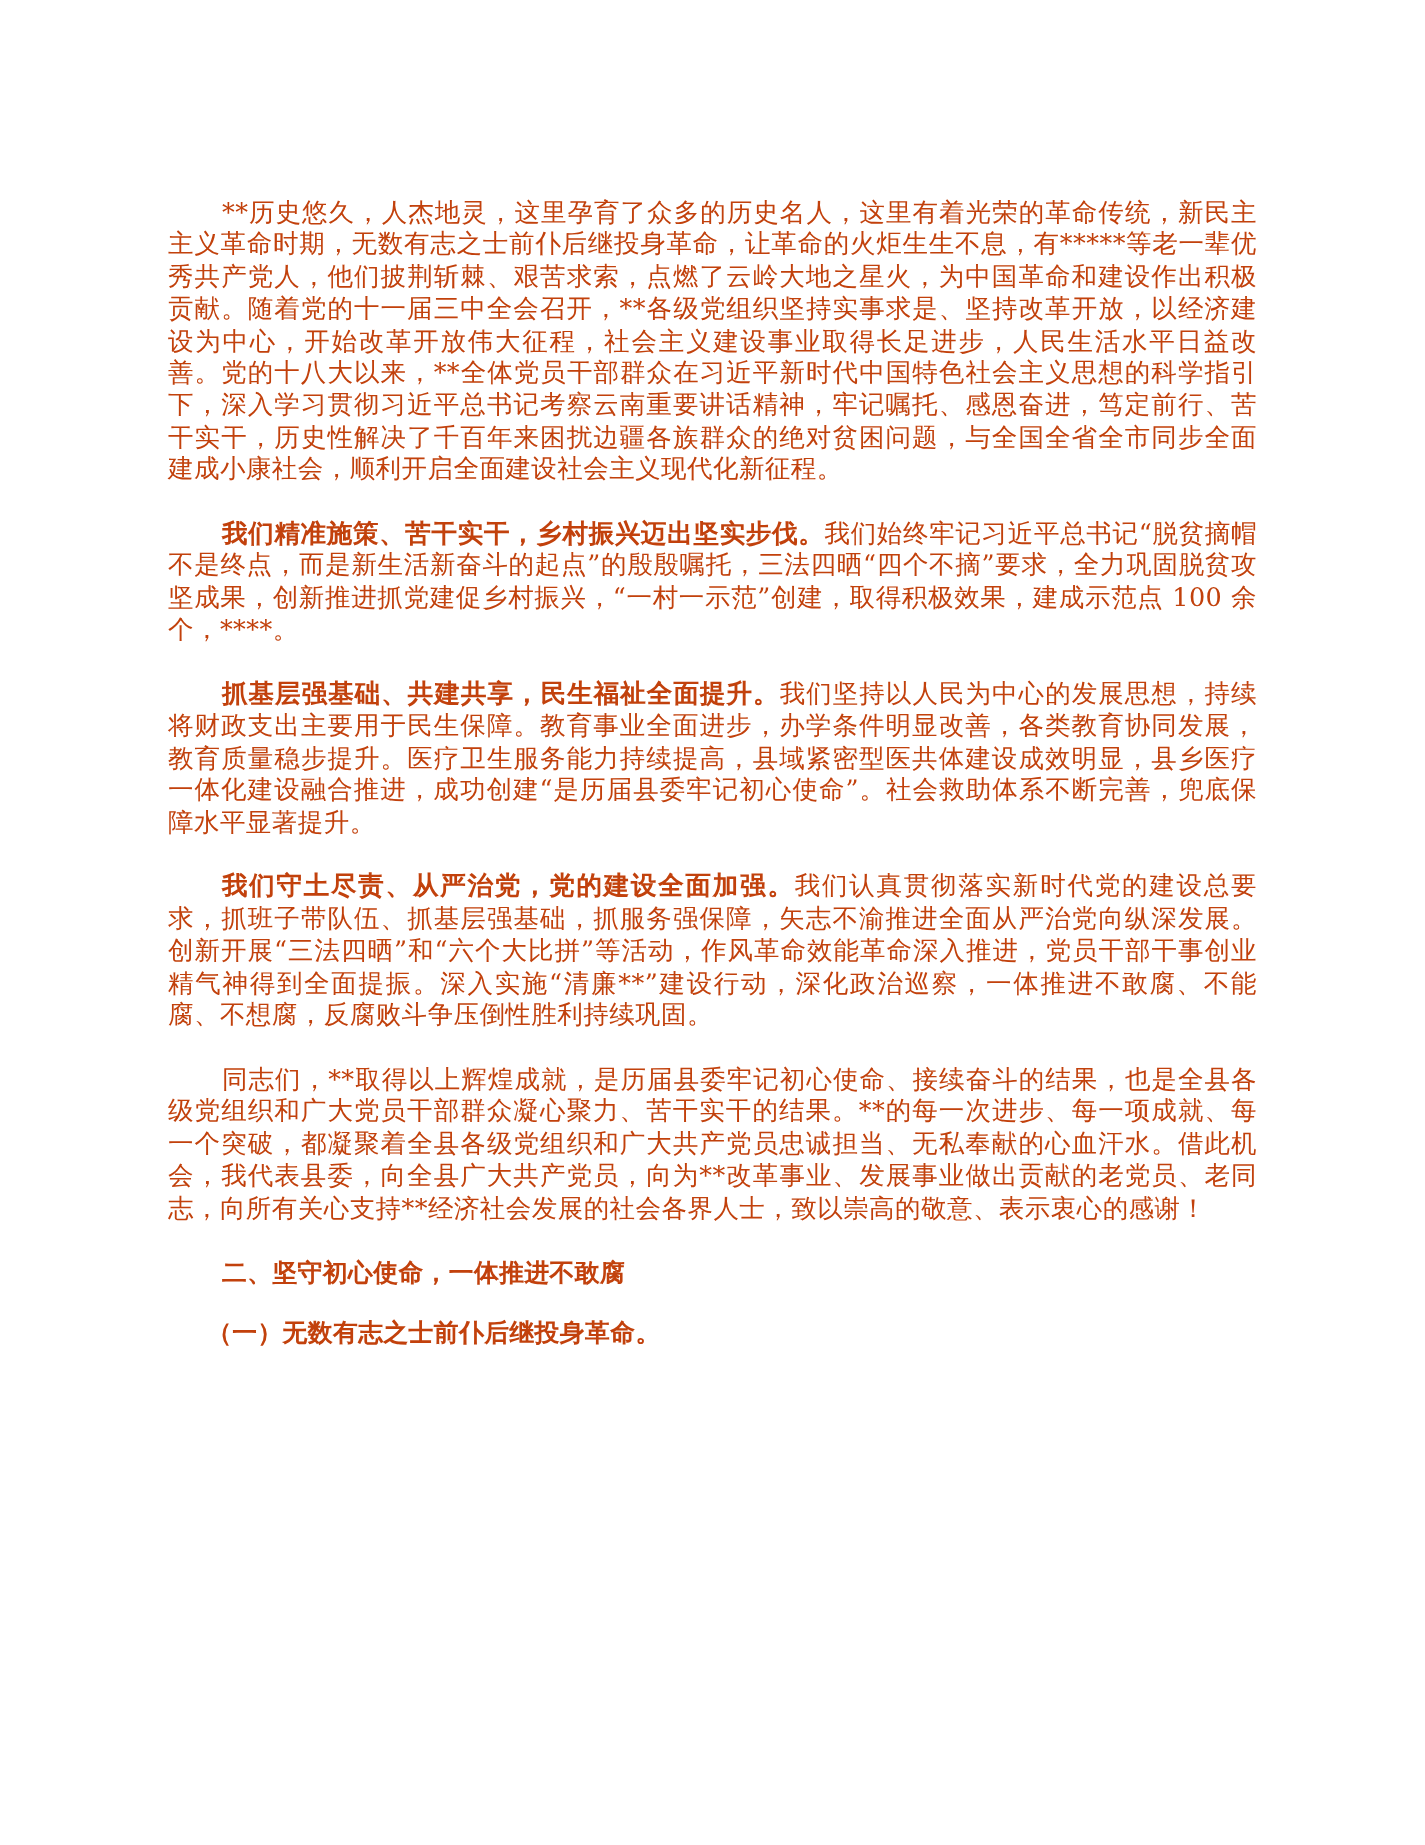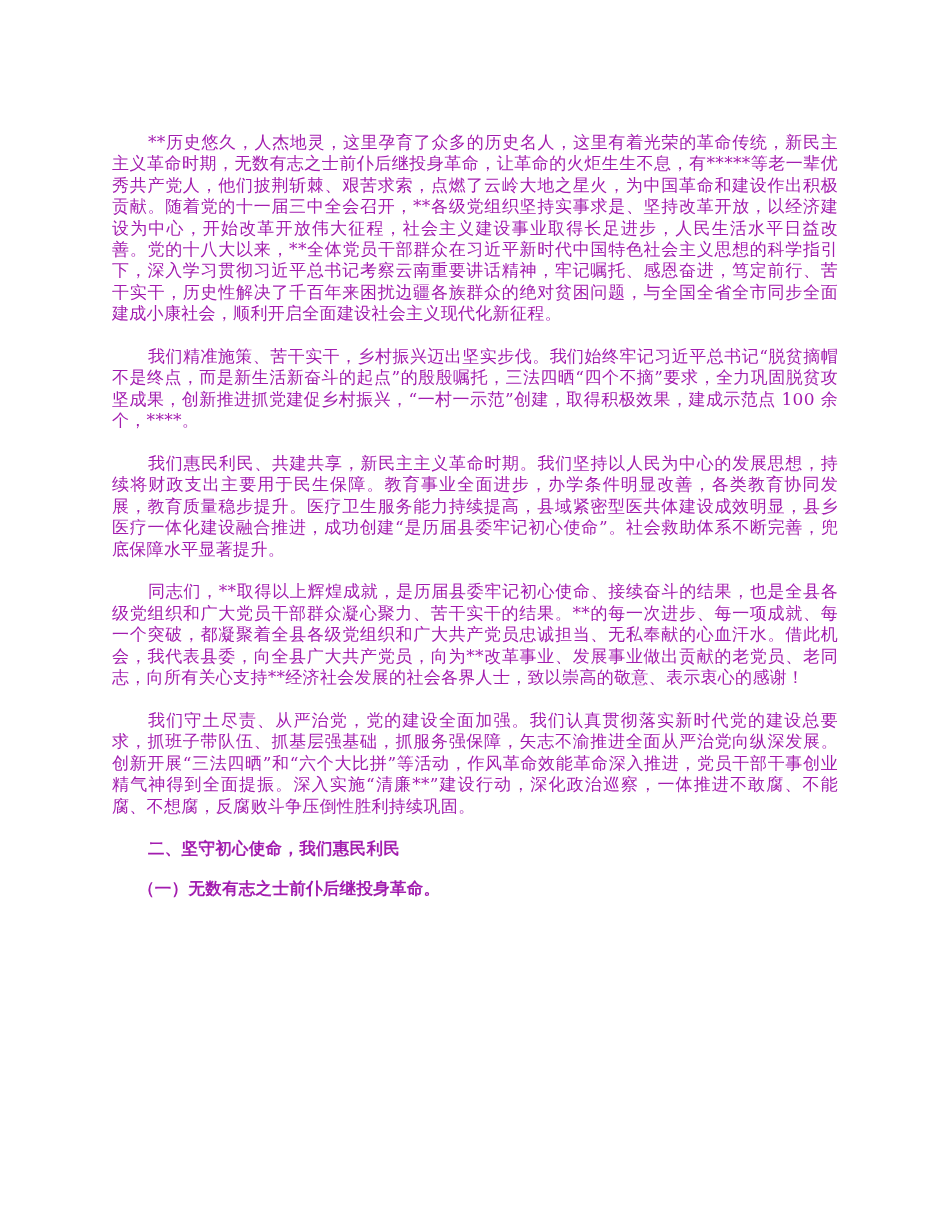--- a/index.html
+++ b/index.html
@@ -5,29 +5,29 @@
   html, body { margin: 0; padding: 0; background: #ffffff; }
   body { width: 950px; height: 1230px; position: relative; overflow: hidden; }
   .page {
     position: absolute;
     left: 112px;
     top: 132px;
     width: 726px;
     font-family: "DejaVu Serif", "Liberation Serif", serif;
     font-size: 17px;
     line-height: 21.4px;
-    color: #a21caf;
+    color: #c2410c;
   }
   .para {
     margin: 0 0 21.4px 0;
     text-indent: 36px;
     text-align: justify;
     letter-spacing: 0.3px;
   }
-  .lead { font-weight: normal; font-family: "DejaVu Sans", "Liberation Sans", sans-serif; }
+  .lead { font-weight: bold; font-family: "DejaVu Sans", "Liberation Sans", sans-serif; }
   .heading {
     margin: 0 0 18px 0;
     text-indent: 36px;
     font-family: "DejaVu Sans", "Liberation Sans", sans-serif;
     font-weight: bold;
     font-size: 16.5px;
     letter-spacing: 0.3px;
   }
   .subheading {
     margin: 0;
@@ -42,23 +42,23 @@
 <body>
 
 <div class="page">
   <p class="para">
     <span>**历史悠久，人杰地灵，这里孕育了众多的历史名人，这里有着光荣的革命传统，新民主主义革命时期，无数有志之士前仆后继投身革命，让革命的火炬生生不息，有*****等老一辈优秀共产党人，他们披荆斩棘、艰苦求索，点燃了云岭大地之星火，为中国革命和建设作出积极贡献。随着党的十一届三中全会召开，**各级党组织坚持实事求是、坚持改革开放，以经济建设为中心，开始改革开放伟大征程，社会主义建设事业取得长足进步，人民生活水平日益改善。党的十八大以来，**全体党员干部群众在习近平新时代中国特色社会主义思想的科学指引下，深入学习贯彻习近平总书记考察云南重要讲话精神，牢记嘱托、感恩奋进，笃定前行、苦干实干，历史性解决了千百年来困扰边疆各族群众的绝对贫困问题，与全国全省全市同步全面建成小康社会，顺利开启全面建设社会主义现代化新征程。</span>
   </p>
   <p class="para">
     <span class="lead">我们精准施策、苦干实干，乡村振兴迈出坚实步伐。</span><span>我们始终牢记习近平总书记“脱贫摘帽不是终点，而是新生活新奋斗的起点”的殷殷嘱托，三法四晒“四个不摘”要求，全力巩固脱贫攻坚成果，创新推进抓党建促乡村振兴，“一村一示范”创建，取得积极效果，建成示范点 100 余个，****。</span>
   </p>
   <p class="para">
-    <span class="lead">我们惠民利民、共建共享，新民主主义革命时期。</span><span>我们坚持以人民为中心的发展思想，持续将财政支出主要用于民生保障。教育事业全面进步，办学条件明显改善，各类教育协同发展，教育质量稳步提升。医疗卫生服务能力持续提高，县域紧密型医共体建设成效明显，县乡医疗一体化建设融合推进，成功创建“是历届县委牢记初心使命”。社会救助体系不断完善，兜底保障水平显著提升。</span>
+    <span class="lead">抓基层强基础、共建共享，民生福祉全面提升。</span><span>我们坚持以人民为中心的发展思想，持续将财政支出主要用于民生保障。教育事业全面进步，办学条件明显改善，各类教育协同发展，教育质量稳步提升。医疗卫生服务能力持续提高，县域紧密型医共体建设成效明显，县乡医疗一体化建设融合推进，成功创建“是历届县委牢记初心使命”。社会救助体系不断完善，兜底保障水平显著提升。</span>
+  </p>
+  <p class="para">
+    <span class="lead">我们守土尽责、从严治党，党的建设全面加强。</span><span>我们认真贯彻落实新时代党的建设总要求，抓班子带队伍、抓基层强基础，抓服务强保障，矢志不渝推进全面从严治党向纵深发展。创新开展“三法四晒”和“六个大比拼”等活动，作风革命效能革命深入推进，党员干部干事创业精气神得到全面提振。深入实施“清廉**”建设行动，深化政治巡察，一体推进不敢腐、不能腐、不想腐，反腐败斗争压倒性胜利持续巩固。</span>
   </p>
   <p class="para">
     <span>同志们，**取得以上辉煌成就，是历届县委牢记初心使命、接续奋斗的结果，也是全县各级党组织和广大党员干部群众凝心聚力、苦干实干的结果。**的每一次进步、每一项成就、每一个突破，都凝聚着全县各级党组织和广大共产党员忠诚担当、无私奉献的心血汗水。借此机会，我代表县委，向全县广大共产党员，向为**改革事业、发展事业做出贡献的老党员、老同志，向所有关心支持**经济社会发展的社会各界人士，致以崇高的敬意、表示衷心的感谢！</span>
   </p>
-  <p class="para">
-    <span class="lead">我们守土尽责、从严治党，党的建设全面加强。</span><span>我们认真贯彻落实新时代党的建设总要求，抓班子带队伍、抓基层强基础，抓服务强保障，矢志不渝推进全面从严治党向纵深发展。创新开展“三法四晒”和“六个大比拼”等活动，作风革命效能革命深入推进，党员干部干事创业精气神得到全面提振。深入实施“清廉**”建设行动，深化政治巡察，一体推进不敢腐、不能腐、不想腐，反腐败斗争压倒性胜利持续巩固。</span>
-  </p>
-  <p class="heading">二、坚守初心使命，我们惠民利民</p>
+  <p class="heading">二、坚守初心使命，一体推进不敢腐</p>
   <p class="subheading">（一）无数有志之士前仆后继投身革命。</p>
 </div>
 
 </body></html>

